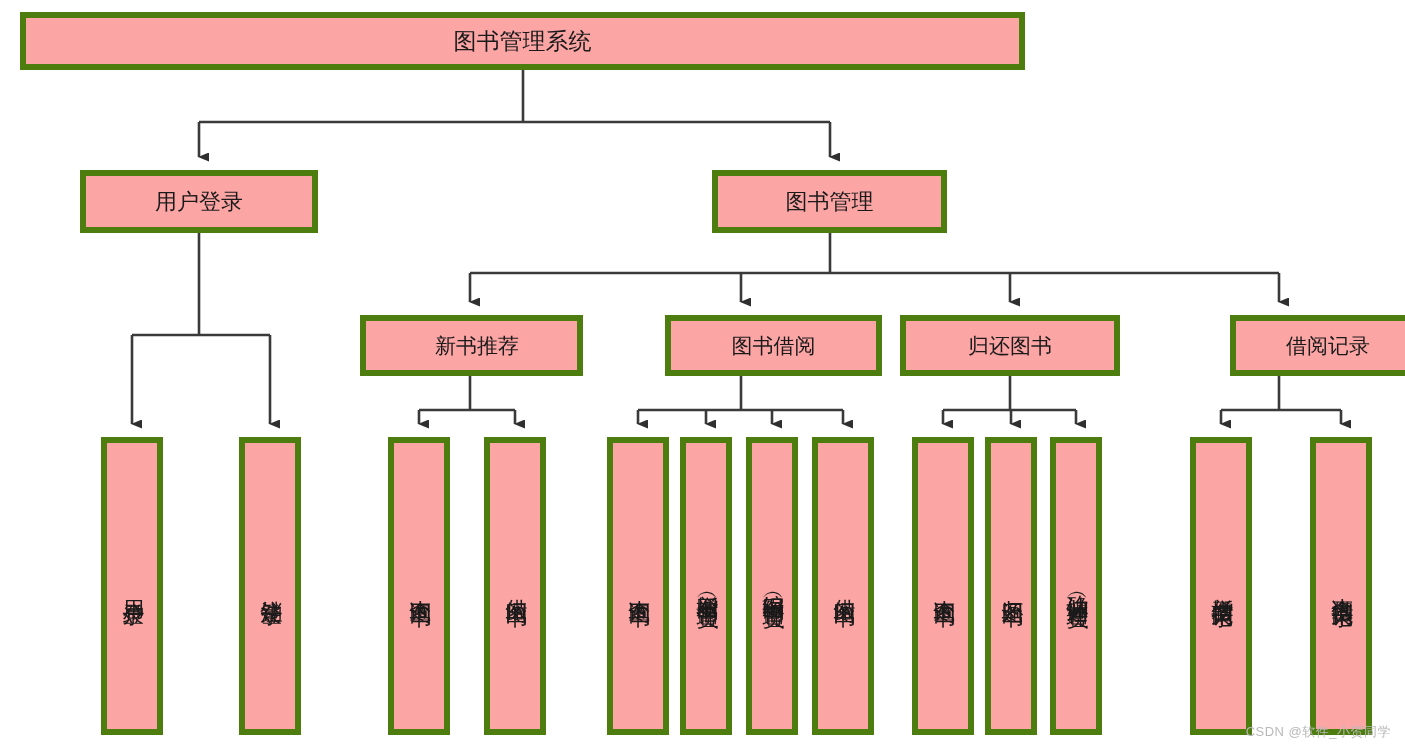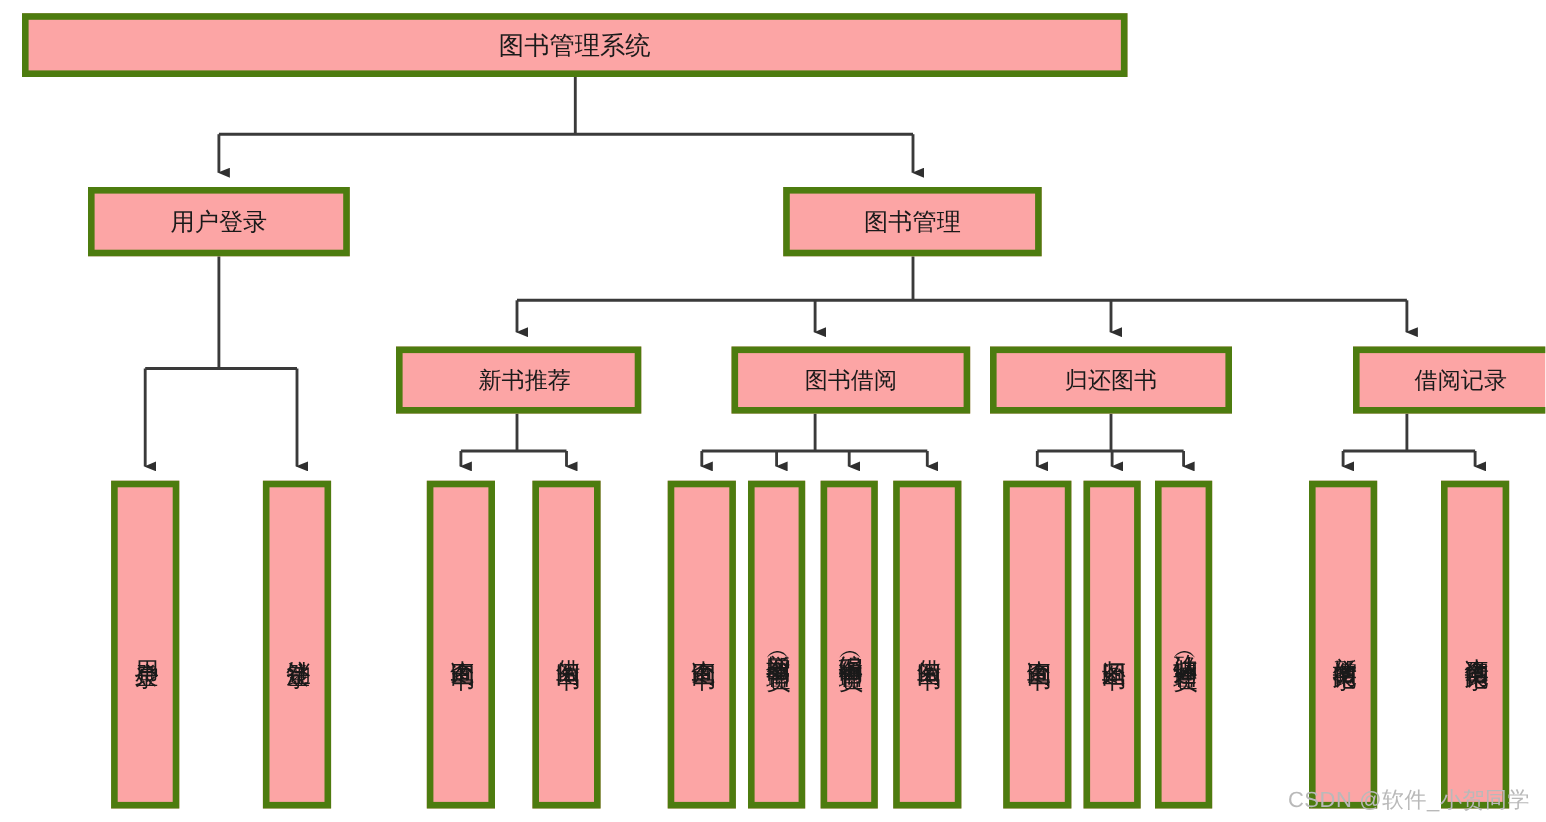--- a/index.html
+++ b/index.html
@@ -55,21 +55,21 @@
     padding: 6px 0;
     white-space: nowrap;
   }
   .node-label {
     display: block;
   }
   .watermark {
     position: absolute;
     right: 14px;
     bottom: 6px;
-    font-size: 20px;
+    font-size: 13px;
     color: #b9b9b9;
     letter-spacing: 0.5px;
     user-select: none;
     pointer-events: none;
     white-space: nowrap;
   }
 </style>
 </head>
 <body>
 

